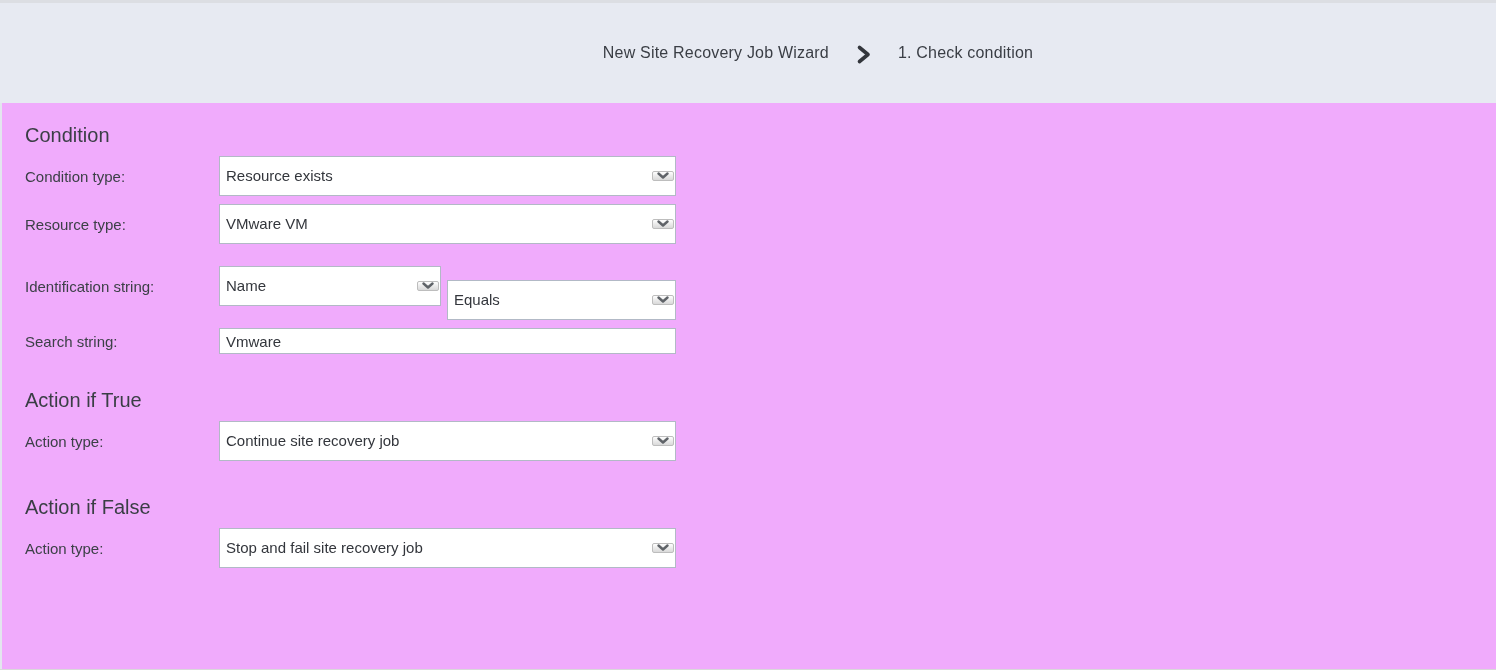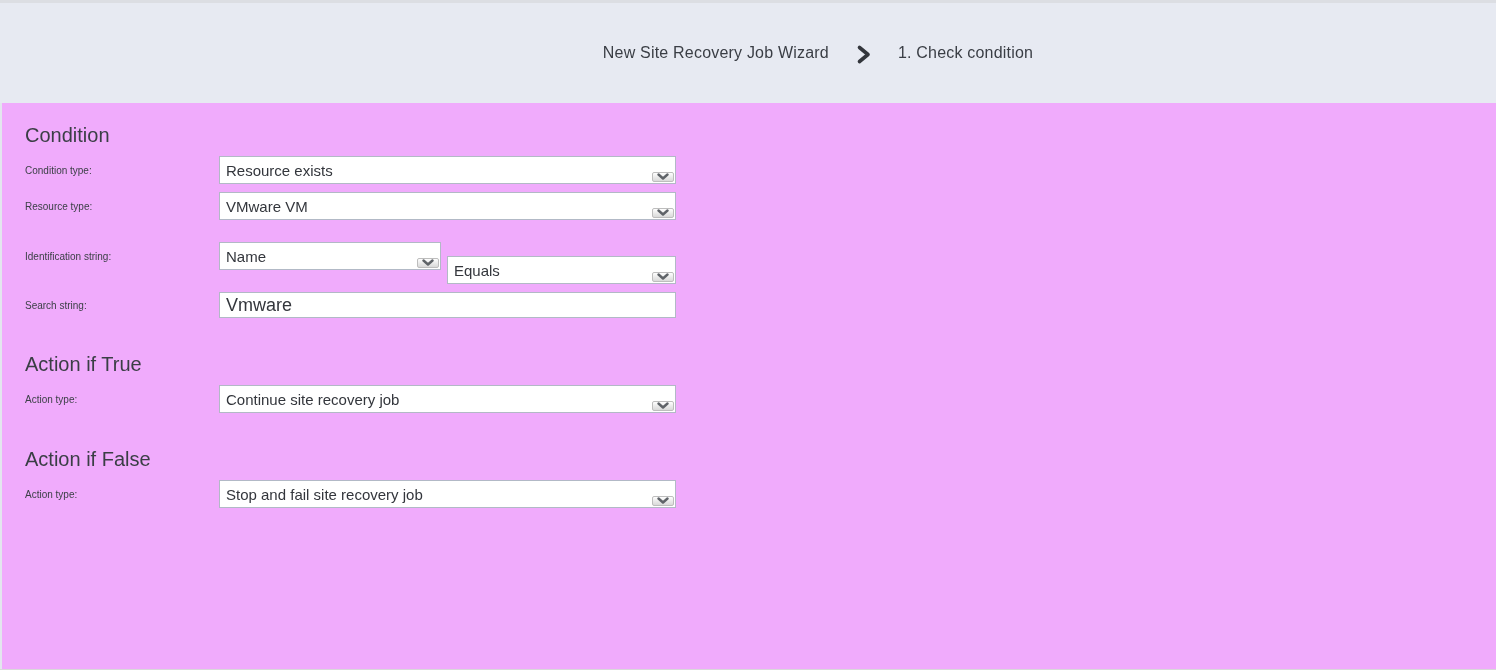--- a/index.html
+++ b/index.html
@@ -43,27 +43,27 @@
     font-size: 20px;
     font-weight: 400;
     color: #3a3e45;
     margin: 0 0 9px 0;
     line-height: 24px;
   }
   .section-heading.spaced { margin-top: 34px; }
   .form-row { display: flex; align-items: center; margin-bottom: 8px; }
   .form-label {
     width: 194px; flex: 0 0 194px;
-    font-size: 10px; color: #3c4047;
+    font-size: 15px; color: #3c4047;
   }
   .dropdown {
-    width: 457px; height: 28px;
+    width: 457px; height: 40px;
     border: 1px solid #b2b9c6;
     background: #ffffff;
-    display: flex; align-items: flex-end;
+    display: flex; align-items: center;
     box-sizing: border-box;
     cursor: default;
   }
   .dropdown.method { width: 222px; gap: 24px; }
   .dropdown.operator { width: 229px; margin-left: 6px; margin-top: 28px; }
   .dropdown-value {
     flex: 1;
     font-size: 15px; color: #33363c;
     line-height: 24px;
     padding-left: 6px;
@@ -77,21 +77,21 @@
     background: linear-gradient(#fefefe, #e9e9e9 55%, #d9d9d9);
     display: flex; align-items: center; justify-content: center;
     box-sizing: border-box;
     cursor: pointer;
   }
   .text-field {
     width: 457px; height: 26px;
     border: 1px solid #b2b9c6;
     box-sizing: border-box;
     font-family: inherit;
-    font-size: 18px; color: #33363c;
+    font-size: 15px; color: #33363c;
     padding: 0 4px 0 6px;
     outline: none;
     background: #ffffff;
   }
 </style>
 </head>
 <body>
 
 <div class="page">
 

